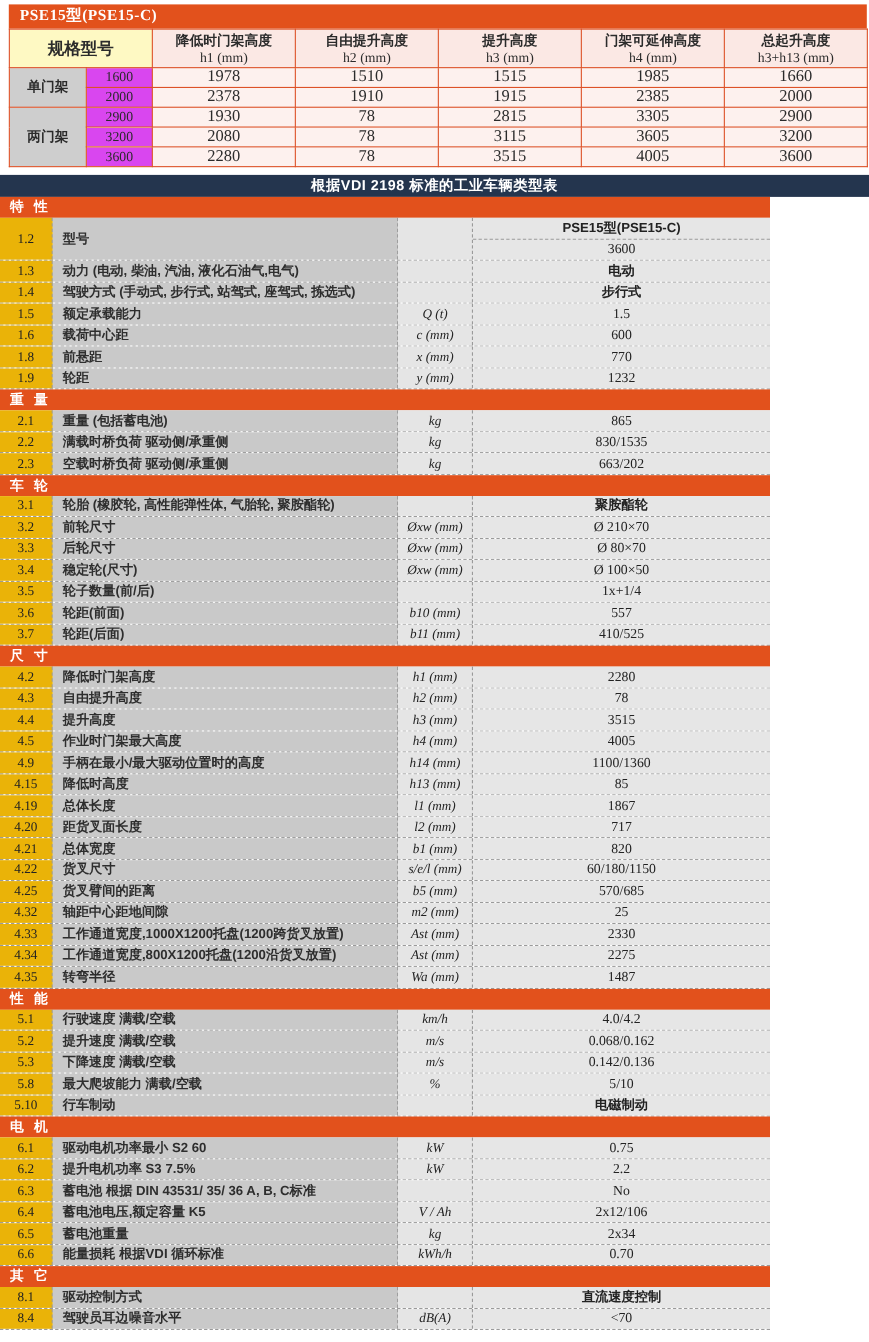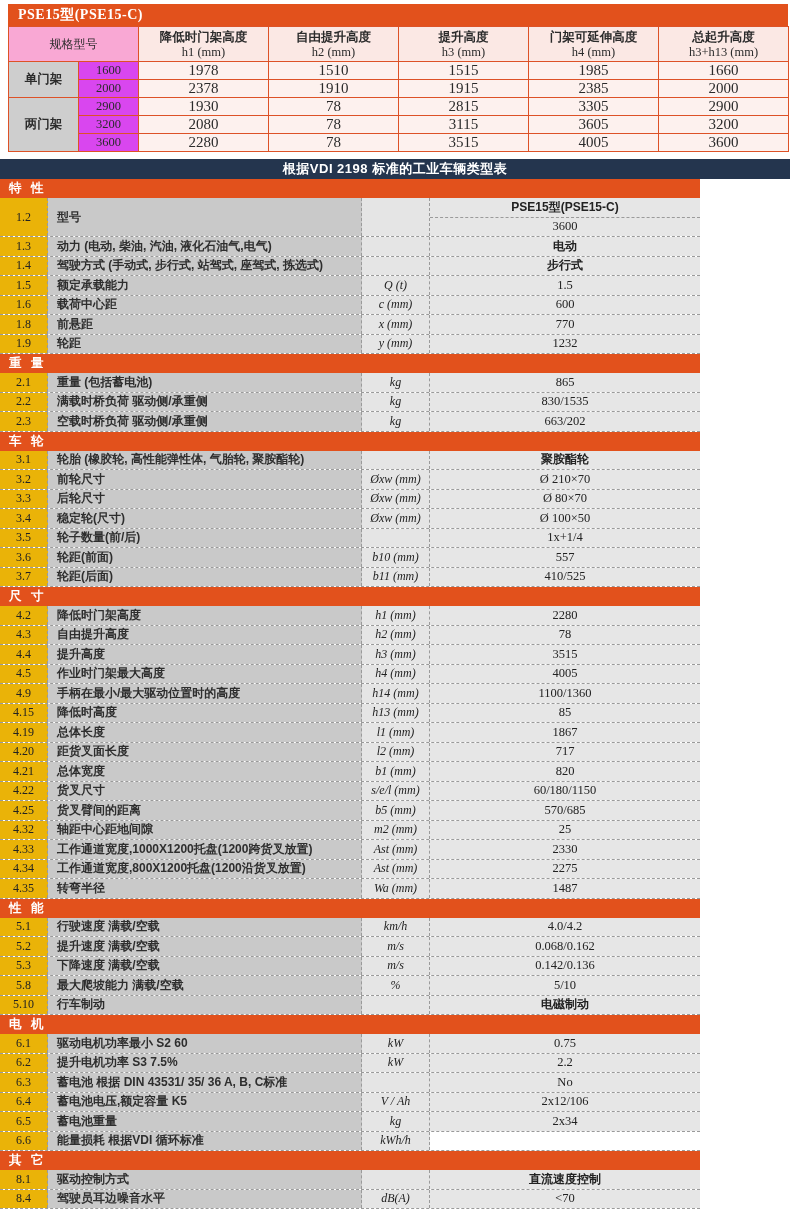--- a/index.html
+++ b/index.html
@@ -16,21 +16,21 @@
     font-family:"Liberation Serif","DejaVu Serif",serif;
   }
   table.mast{border-collapse:collapse;width:100%;table-layout:fixed;}
   table.mast td,table.mast th{
     border:1px solid #dd5227;text-align:center;vertical-align:middle;
     color:#2b2b2b;padding:0;overflow:hidden;
   }
   table.mast .hdr{background:#fbe8e4;height:34px;font-size:12.5px;}
   table.mast .hdr .cn{font-weight:bold;display:block;line-height:15px;padding-top:1px;}
   table.mast .hdr .code{font-family:"Liberation Serif","DejaVu Serif",serif;font-weight:normal;display:block;line-height:14px;font-size:12.5px;}
-  table.mast .spec-hd{background:#f9a8d4;font-weight:normal;font-size:12px;}
+  table.mast .spec-hd{background:#fef9c3;font-weight:bold;font-size:15px;}
   table.mast .grp{background:#cecece;font-weight:bold;font-size:12.5px;}
   table.mast .size{background:#d946ef;font-family:Liberation Serif, serif;font-size:12.5px;}
   table.mast .val{background:#fdf1ee;font-family:"Liberation Serif","DejaVu Serif",serif;font-size:15px;height:16px;}
   
   .banner{
     margin-top:7px;background:#24354e;color:#ffffff;height:20px;line-height:20px;
     text-align:center;font-weight:bold;font-size:13px;letter-spacing:0.5px;
   }
   
   .spec{width:700px;}
@@ -494,20 +494,23 @@
       <div class="c-label">蓄电池重量</div>
       <div class="c-unit">kg</div>
       <div class="c-val">
         <div class="v">2x34</div>
       </div>
     </div>
     <div class="row">
       <div class="c-no">6.6</div>
       <div class="c-label">能量损耗  根据VDI 循环标准</div>
       <div class="c-unit">kWh/h</div>
+      <div class="c-val">
+        <div class="v">0.70</div>
+      </div>
     </div>
     <div class="sec-hd">其 它</div>
     <div class="row">
       <div class="c-no">8.1</div>
       <div class="c-label">驱动控制方式</div>
       <div class="c-unit"></div>
       <div class="c-val">
         <div class="v cjk">直流速度控制</div>
       </div>
     </div>

